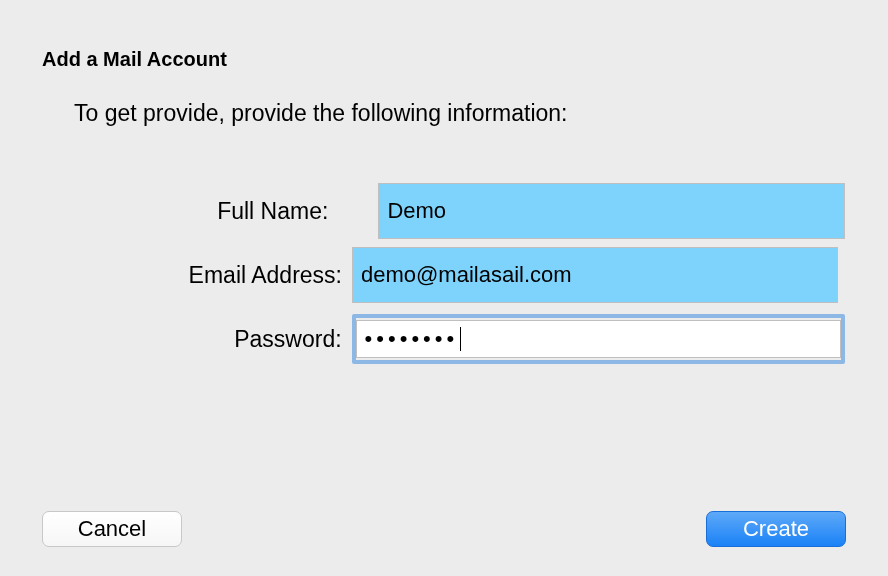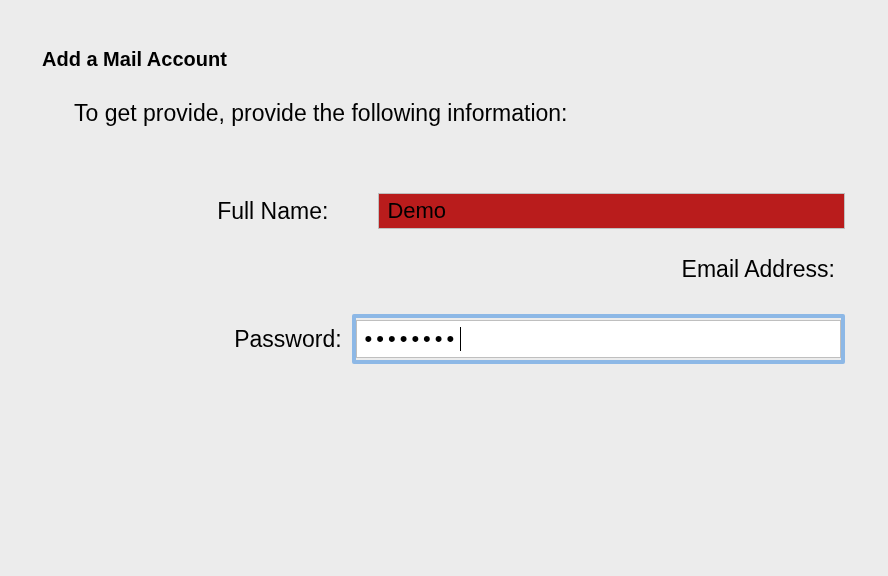--- a/index.html
+++ b/index.html
@@ -33,40 +33,40 @@
   }
   .form-row {
     position: absolute;
     left: 0;
     width: 845px;
     height: 42px;
     display: flex;
     align-items: center;
   }
   .row1 { top: 190px; gap: 40px; }
-  .row2 { top: 248px; justify-content: flex-end; }
+  .row2 { top: 254px; }
   .row3 { top: 318px; }
 
   .lbl {
     width: 342px;
     text-align: right;
     padding-right: 10px;
     font-size: 23px;
   }
   .field-wrap {
     width: 486px;
     height: 42px;
     display: flex;
     align-items: center;
   }
   input.text-field {
     width: 100%;
-    height: 36px;
+    height: 56px;
     border: 1px solid #bfbfbf;
-    background: #b91c1c;
+    background: #7dd3fc;
     font-size: 22px;
     padding: 2px 8px;
     box-sizing: border-box;
     outline: none;
     font-family: inherit;
   }
   .focused-wrap {
     border: 4px solid #8db8e6;
     border-radius: 2px;
   }
@@ -137,26 +137,33 @@
 
   <div class="form-row row1">
     <div class="lbl">Full Name:</div>
     <div class="field-wrap">
       <input class="text-field" type="text" value="Demo" style="">
     </div>
   </div>
 
   <div class="form-row row2">
     <div class="lbl">Email Address:</div>
+    <div class="field-wrap">
+      <input class="text-field" type="text" value="demo@mailasail.com" style="">
+    </div>
   </div>
 
   <div class="form-row row3">
     <div class="lbl">Password:</div>
     <div class="field-wrap focused-wrap">
       <div class="pw-display">
         <span>••••••••</span>
           <span class="caret"></span>
       </div>
     </div>
   </div>
 
+  <div class="buttons">
+    <div class="btn btn-cancel">Cancel</div>
+    <div class="btn btn-create">Create</div>
+  </div>
 
 </div>
 
 </body></html>

